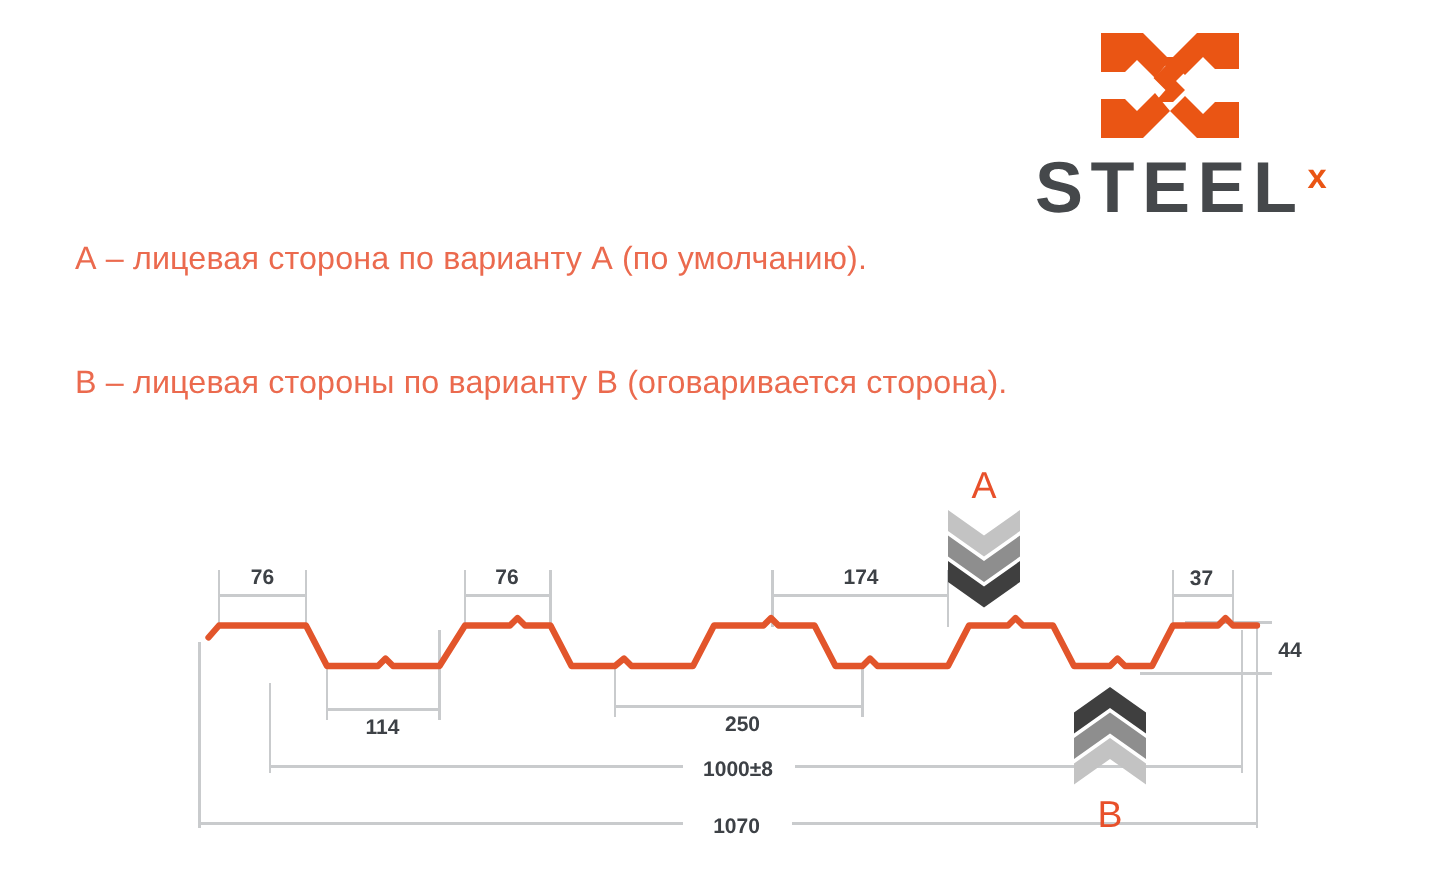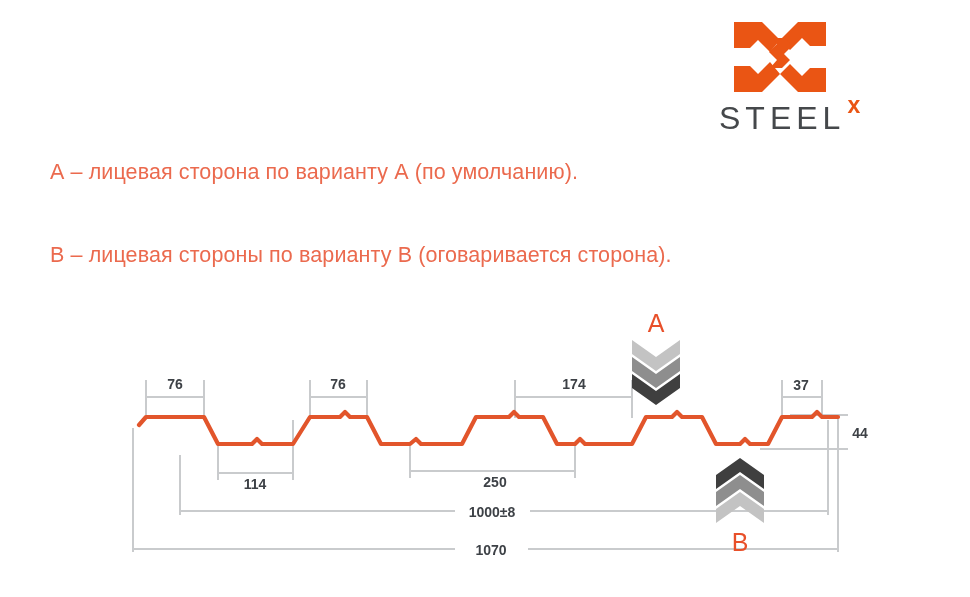--- a/index.html
+++ b/index.html
@@ -35,26 +35,25 @@
     position: absolute;
     left: 0px;
     top: 84px;
     width: 220px;
     height: 40px;
     display: flex;
     align-items: baseline;
     justify-content: flex-start;
   }
   #logo-steel-text {
-    font-size: 32px;
-    font-weight: 400;
+    font-size: 48px;
+    font-weight: 700;
     letter-spacing: 5px;
     color: #45484b;
     line-height: 1;
-    margin-left: 29px;
   }
   #logo-x-text {
     font-size: 23px;
     font-weight: 700;
     color: #ea5514;
     line-height: 1;
     position: relative;
     top: -16px;
     left: 2px;
   }

